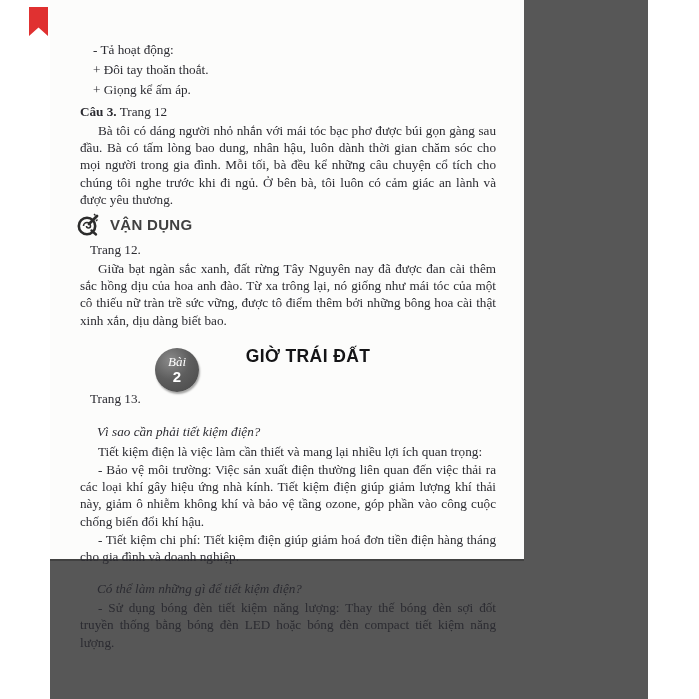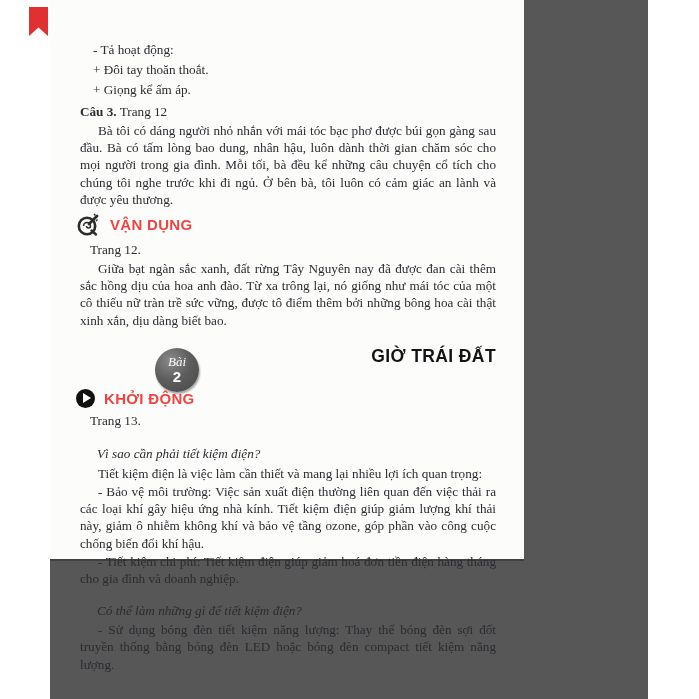--- a/index.html
+++ b/index.html
@@ -28,41 +28,41 @@
   .cau-line{margin-top:2px;line-height:19px;}
   .bold{font-weight:bold;}
   .para{text-indent:18px;margin:1px 0 0 0;}
   .trang{text-indent:10px;margin-top:3px;line-height:19px;}
   .qline{text-indent:17px;font-style:italic;margin-top:14px;line-height:19px;}
   .pline{text-indent:18px;margin-top:2px;}
   .section-head{
     display:flex;align-items:center;gap:9px;
     margin:4px 0 1px -4px;
     font-family:"Liberation Sans", sans-serif;
-    font-weight:bold;font-size:15px;color:#ef4444;
+    font-weight:bold;font-size:15px;color:#404040;
     text-align:left;
   }
   .section-head .lbl{letter-spacing:0.3px;}
   .badge-row{position:relative;height:46px;margin:7px 0 7px 0;}
   .lesson-badge{
     position:absolute;left:75px;top:12px;width:44px;height:44px;border-radius:50%;
     background:radial-gradient(circle at 35% 28%, #8a8a8a 0%, #5e5e5e 45%, #474747 100%);
     color:#ffffff;text-align:center;
     box-shadow:1px 2px 2px rgba(0,0,0,0.35);
   }
   .lesson-badge .bai{
     display:block;font-family:"Liberation Serif", serif;font-style:italic;
     font-size:13px;line-height:15px;margin-top:6px;
   }
   .lesson-badge .num{
     display:block;font-family:"Liberation Sans", sans-serif;font-weight:bold;
     font-size:15px;line-height:16px;
   }
   .lesson-title{
-    position:absolute;left:40px;right:0;top:12px;text-align:right;
+    position:absolute;left:40px;right:0;top:12px;text-align:center;
     font-family:"Liberation Sans", sans-serif;font-weight:bold;
     font-size:17.5px;color:#141416;letter-spacing:0.4px;
   }
   .play-icon{
     width:19px;height:19px;border-radius:50%;background:#111;
     display:inline-flex;align-items:center;justify-content:center;flex:0 0 auto;
   }
   .play-icon:before{
     content:"";display:block;margin-left:2px;
     border-left:8px solid #fff;border-top:5px solid transparent;border-bottom:5px solid transparent;
@@ -108,24 +108,20 @@
     <p class="para">Giữa bạt ngàn sắc xanh, đất rừng Tây Nguyên nay đã được đan cài thêm sắc hồng dịu của hoa anh đào. Từ xa trông lại, nó giống như mái tóc của một cô thiếu nữ tràn trề sức vững, được tô điểm thêm bởi những bông hoa cài thật xinh xắn, dịu dàng biết bao.</p>
 
     <div class="badge-row">
       <div class="lesson-badge">
         <span class="bai">Bài</span>
         <span class="num">2</span>
       </div>
       <div class="lesson-title">GIỜ TRÁI ĐẤT</div>
     </div>
 
-    <div class="section-head">
-      <span class="play-icon"></span>
-      <span class="lbl">KHỞI ĐỘNG</span>
-    </div>
 
     <div class="trang">Trang 13.</div>
 
     <div class="qline">Vì sao cần phải tiết kiệm điện?</div>
 
     <div class="pline">Tiết kiệm điện là việc làm cần thiết và mang lại nhiều lợi ích quan trọng:</div>
 
     <p class="para">- Bảo vệ môi trường: Việc sản xuất điện thường liên quan đến việc thải ra các loại khí gây hiệu ứng nhà kính. Tiết kiệm điện giúp giảm lượng khí thải này, giảm ô nhiễm không khí và bảo vệ tầng ozone, góp phần vào công cuộc chống biến đổi khí hậu.</p>
     <p class="para">- Tiết kiệm chi phí: Tiết kiệm điện giúp giảm hoá đơn tiền điện hàng tháng cho gia đình và doanh nghiệp.</p>
 

